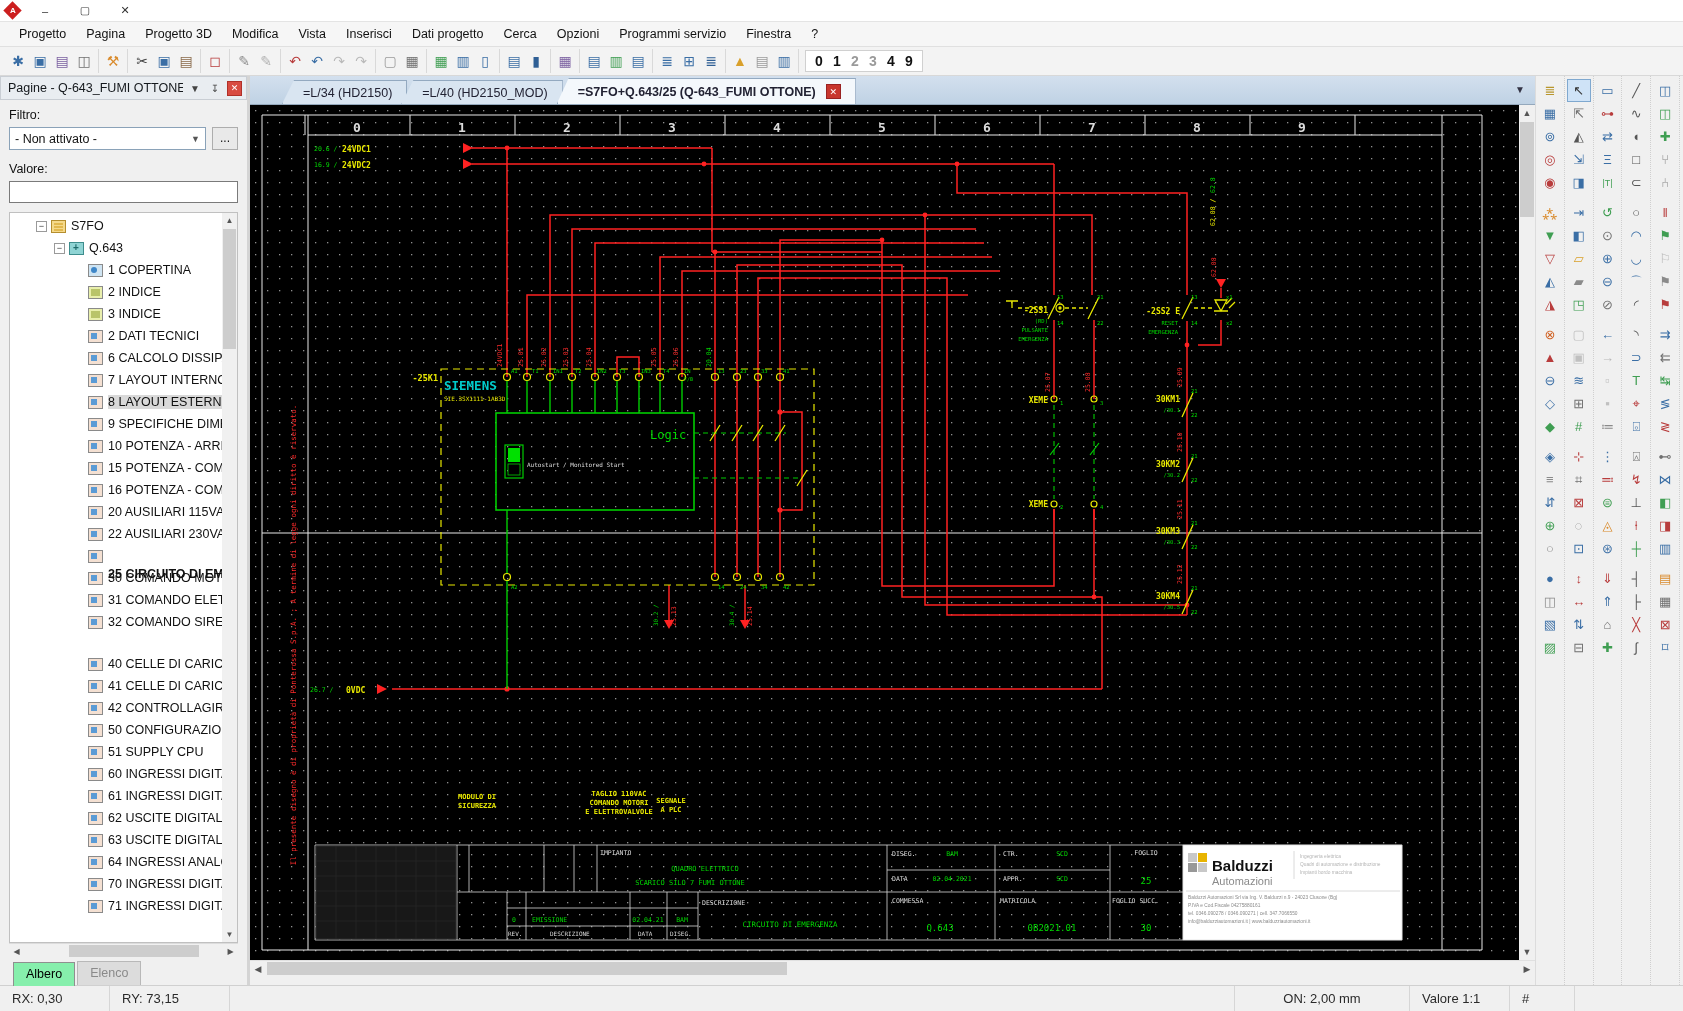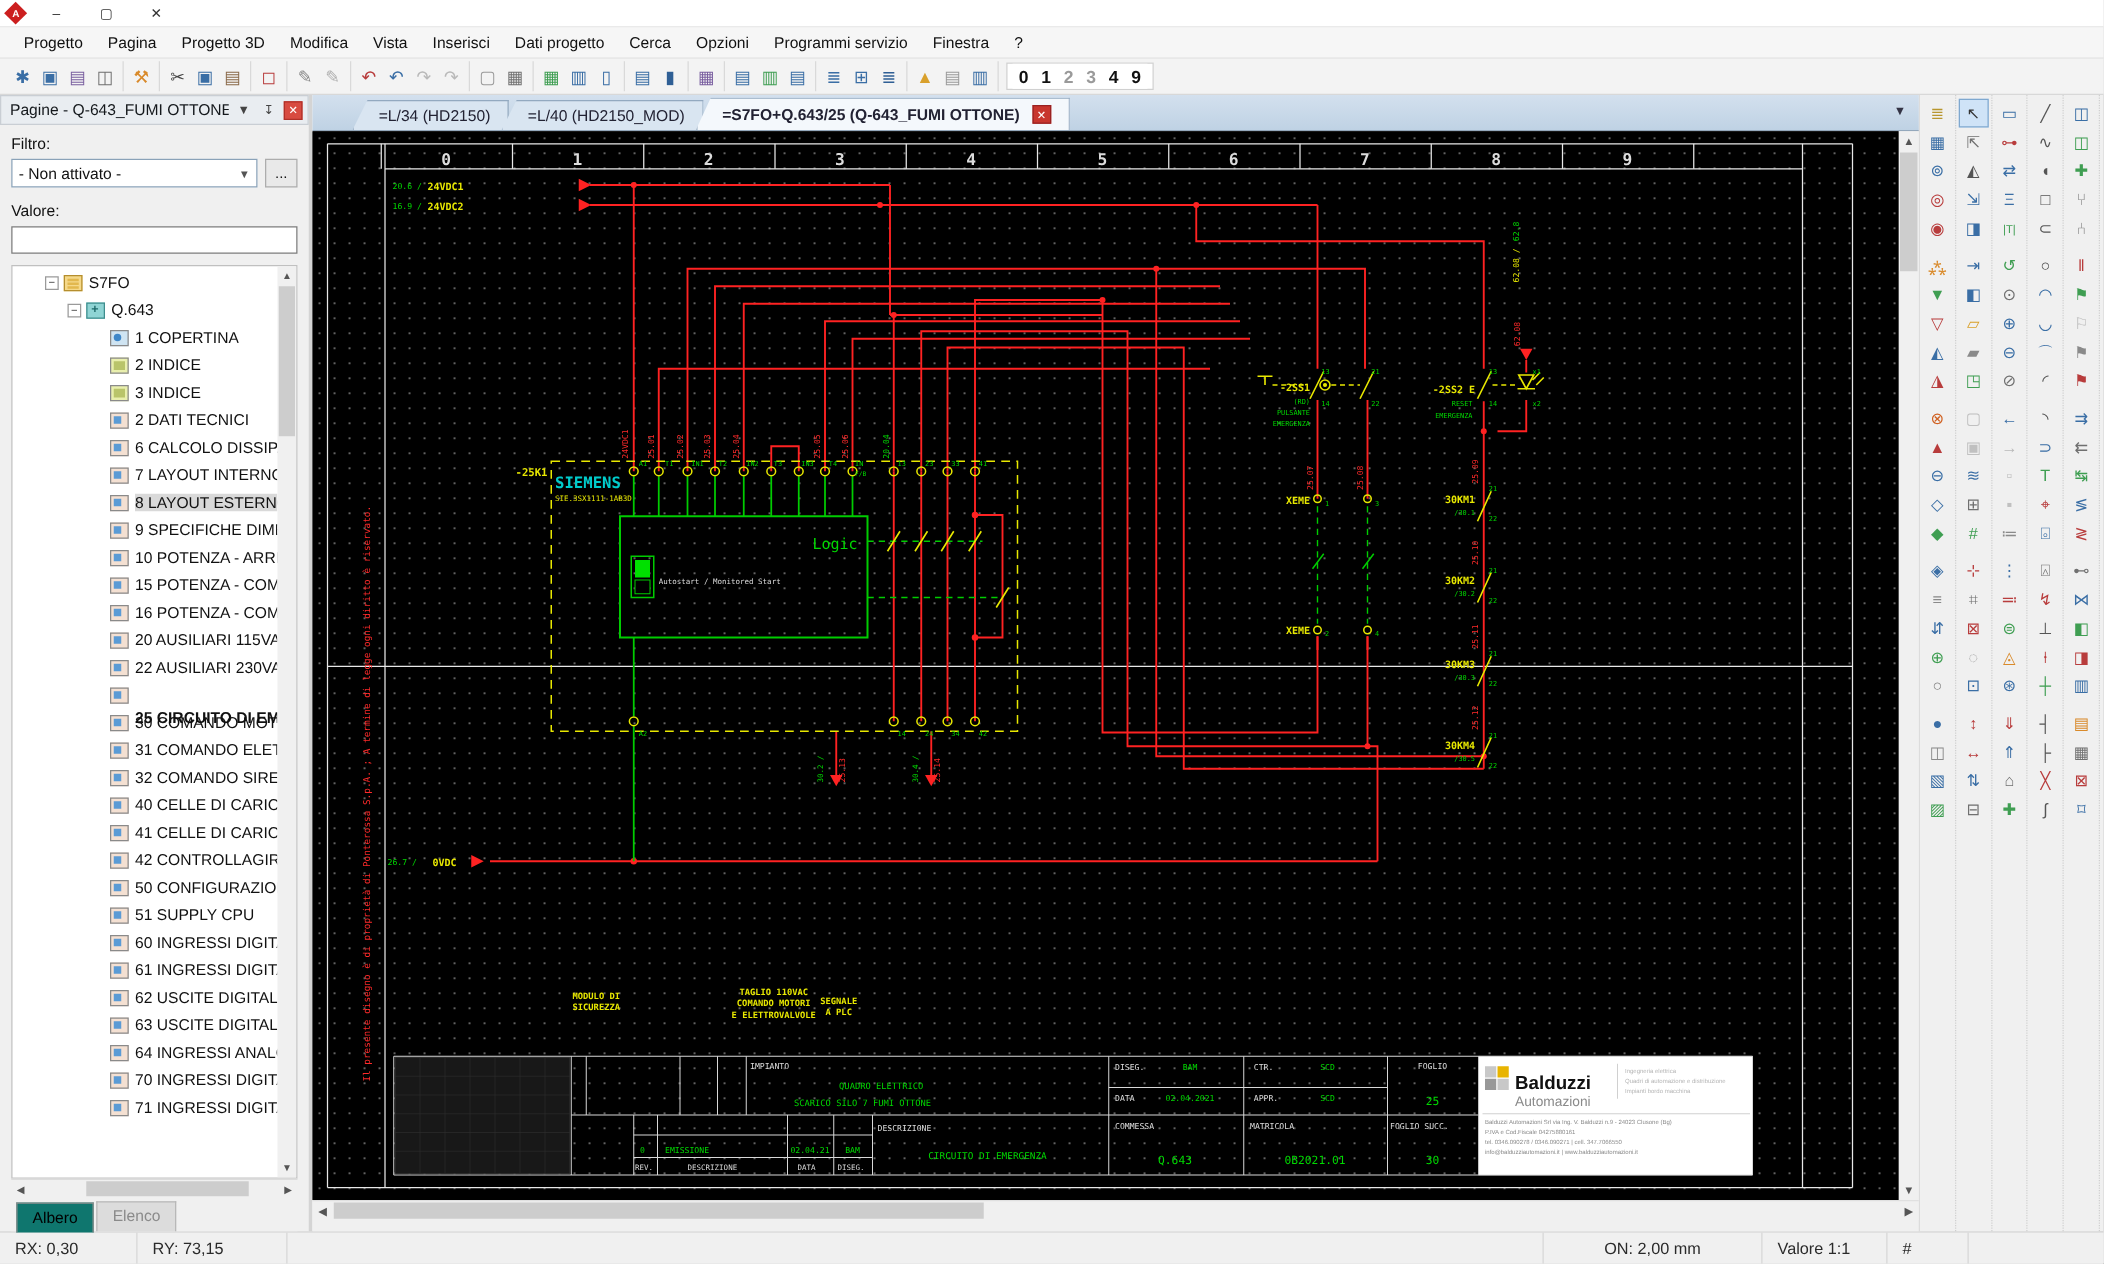--- a/index.html
+++ b/index.html
@@ -52,21 +52,21 @@
   .ticon.node { background:#8fd4d4; border-color:#3e8d8d;}
   .ticon.node::after{ content:"+"; background:none; color:#1e6a6a; font-size:10px; font-weight:bold; top:-1px; left:3px;}
   #tree-vscroll { position:absolute; top:0; right:0; bottom:0; width:15px; background:#f0f0f0;}
   #tree-vscroll .thumb{ position:absolute; top:16px; left:1px; right:1px; height:120px; background:#cdcdcd;}
   #tree-vscroll .arr { position:absolute; left:0; width:15px; height:15px; font-size:8px; color:#555; text-align:center; line-height:15px;}
   #sb-hscroll { height:15px; background:#f0f0f0; position:relative; border-top:1px solid #dcdcdc;}
   #sb-hscroll .thumb{ position:absolute; left:60px; top:1px; height:12px; width:130px; background:#cdcdcd;}
   #sb-hscroll .arr{ position:absolute; top:0; width:15px; height:15px; font-size:8px; color:#555; text-align:center; line-height:15px;}
   #sb-tabs { height:27px; display:flex; align-items:flex-end; padding-left:4px; background:#f0f0f0;}
   .sb-tab { padding:4px 12px 5px 12px; border:1px solid #b8b8b8; border-bottom:none; background:#dcdcdc; color:#8a8a8a; font-size:12.5px; margin-right:2px;}
-  .sb-tab.active { background:#0f766e; color:#000; position:relative; top:1px; border-color:#8f8f8f;text-align:right;}
+  .sb-tab.active { background:#86efac; color:#000; position:relative; top:1px; border-color:#8f8f8f;text-align:right;}
   
   #center { width:1285px; display:flex; flex-direction:column; background:#f0f0f0;}
   #tabbar { height:29px; background:linear-gradient(#d3e0ee,#bfd2e4); display:flex; align-items:flex-end; padding-left:32px; position:relative; border-bottom:1px solid #94a8bc;}
   .dtab { height:24px; display:flex; align-items:center; padding:0 14px 0 20px; background:#d9e5f1; border:1px solid #93a9c0; border-bottom:none; clip-path:polygon(12px 0, 100% 0, 100% 100%, 0 100%); font-size:12.5px; color:#223; margin-right:-6px; white-space:nowrap;}
   .dtab.active { background:#f4f8fc; font-weight:bold; z-index:2; height:26px;}
   .dtab .closex { width:15px; height:15px; background:#c8362e; color:#fff; font-size:9px; display:inline-flex; align-items:center; justify-content:center; margin-left:10px; border:1px solid #922; font-weight:normal;}
   #tab-overflow { position:absolute; right:10px; top:8px; color:#334; font-size:10px;}
   #canvas-row { display:flex; height:855px;}
   #canvas { width:1269px; height:855px; position:relative; background:#000; }
   #canvas svg { position:absolute; inset:0; }
@@ -280,21 +280,21 @@
               <span class="lbl">30 COMANDO MOT</span>
             </div>
             <div class="tree-row" style="padding-left: 78px;">
               <span class="ticon "></span>
               <span class="lbl">31 COMANDO ELET</span>
             </div>
             <div class="tree-row" style="padding-left: 78px;">
               <span class="ticon "></span>
               <span class="lbl">32 COMANDO SIREN</span>
             </div>
-            <div class="tree-row" style="padding-left: 78px;">
+            <div class="tree-row" style="padding-left: 78px; margin-top: 20px;">
               <span class="ticon "></span>
               <span class="lbl">40 CELLE DI CARIC</span>
             </div>
             <div class="tree-row" style="padding-left: 78px;">
               <span class="ticon "></span>
               <span class="lbl">41 CELLE DI CARIC</span>
             </div>
             <div class="tree-row" style="padding-left: 78px;">
               <span class="ticon "></span>
               <span class="lbl">42 CONTROLLAGIRI</span>

